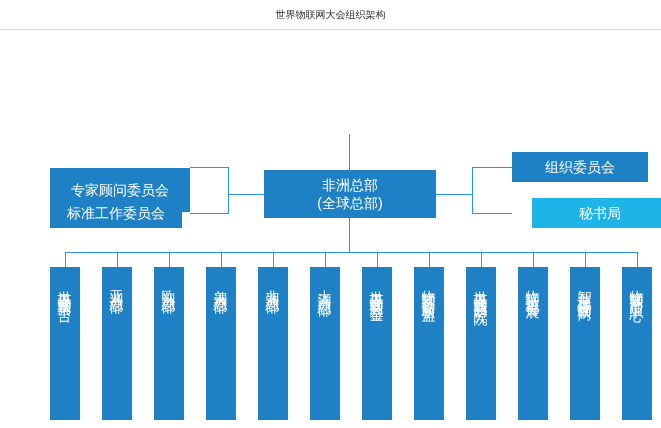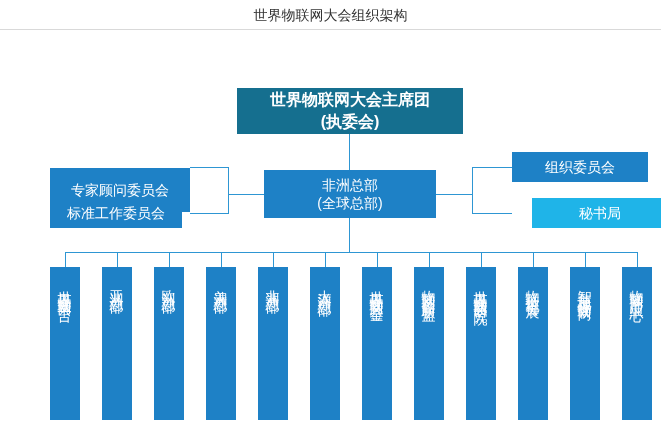--- a/index.html
+++ b/index.html
@@ -27,21 +27,21 @@
     position:absolute;
     left:0; top:0;
     width:661px;
     height:30px;
     border-bottom:1px solid var(--divider);
     display:flex;
     align-items:center;
     justify-content:center;
   }
   .page-title{
-    font-size:14px;
+    font-size:10px;
     color:var(--title-color);
     background:#ffffff;
     padding:0 10px;
     line-height:1;
   }
   .box{
     position:absolute;
     color:#ffffff;
     display:flex;
     flex-direction:column;
@@ -110,24 +110,20 @@
   <div class="line" style="left:221px; top:252px; width:1px; height:15px;"></div>
   <div class="line" style="left:273px; top:252px; width:1px; height:15px;"></div>
   <div class="line" style="left:325px; top:252px; width:1px; height:15px;"></div>
   <div class="line" style="left:377px; top:252px; width:1px; height:15px;"></div>
   <div class="line" style="left:429px; top:252px; width:1px; height:15px;"></div>
   <div class="line" style="left:481px; top:252px; width:1px; height:15px;"></div>
   <div class="line" style="left:533px; top:252px; width:1px; height:15px;"></div>
   <div class="line" style="left:585px; top:252px; width:1px; height:15px;"></div>
   <div class="line" style="left:637px; top:252px; width:1px; height:15px;"></div>
 
-  <div class="box root" style="left:237px; top:88px; width:226px; height:46px;">
-    <span>世界物联网大会主席团</span>
-    <span>(执委会)</span>
-  </div>
 
   <div class="box" style="left:264px; top:170px; width:172px; height:48px;">
     <span>非洲总部</span>
     <span>(全球总部)</span>
   </div>
 
   <div class="box" style="left:50px; top:168px; width:140px; height:44px;">
     <span>专家顾问委员会</span>
   </div>
   <div class="box" style="left:50px; top:198px; width:132px; height:30px;">

